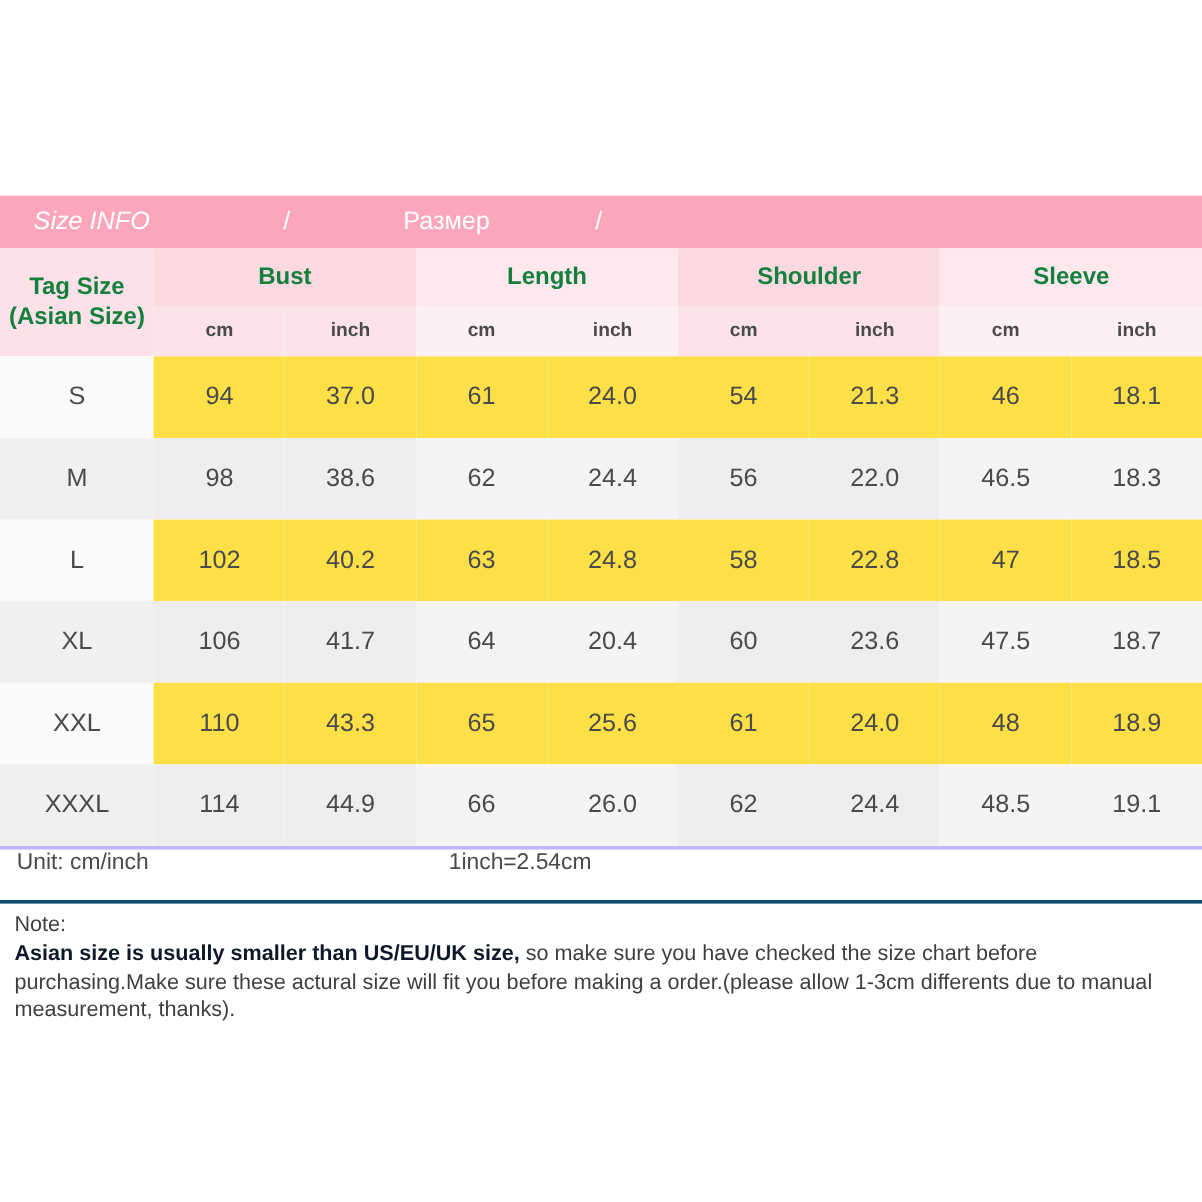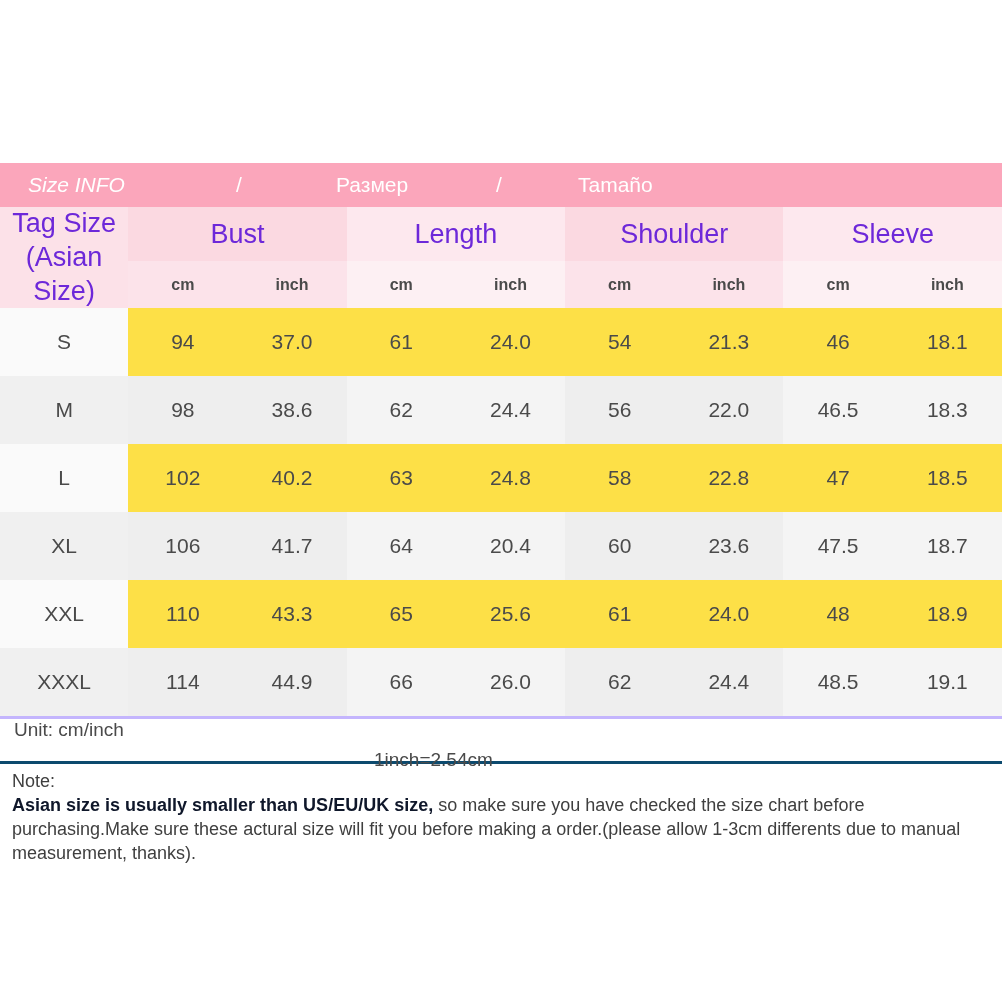--- a/index.html
+++ b/index.html
@@ -55,23 +55,23 @@
     font-weight: normal;
     color: #4a4a4a;
   }
 
   .col-tag { width: 128px; }
   .col-num { width: 109px; }
 
   
   tr.hdr-group td {
     height: 48px;
-    font-size: 27px;
-    font-weight: normal;
-    color: #6d28d9;
+    font-size: 20px;
+    font-weight: bold;
+    color: #15803d;
   }
   tr.hdr-unit td {
     height: 42px;
     font-size: 16px;
     font-weight: bold;
     color: #4a4a4a;
   }
   td.tag-head {
     font-size: 18px;
     font-weight: bold;
@@ -105,21 +105,21 @@
   
   .unit-row {
     display: flex;
     align-items: flex-start;
     height: 42px;
     border-top: 3px solid #c4b5fd;
     font-size: 19px;
     color: #4a4a4a;
   }
   .unit-row .u-left { width: 360px; padding-left: 14px; }
-  .unit-row .u-mid { flex: 1; text-align: left; margin-top: 30px; }
+  .unit-row .u-mid { flex: 1; text-align: left; }
 
   
   .note-block {
     border-top: 3px solid #0c4a6e;
     padding: 6px 12px 0 12px;
     font-size: 18px;
     line-height: 1.32;
     color: #3f3f3f;
   }
   .note-label { display: block; }
@@ -129,21 +129,20 @@
 </head>
 <body>
 
 <div class="chart-wrap">
 
   <div class="title-bar">
     <div class="t-lang t-size-info">Size INFO</div>
     <div class="t-lang t-sep1">/</div>
     <div class="t-lang t-razmer">Размер</div>
     <div class="t-lang t-sep2">/</div>
-    <div class="t-lang t-tamano">Tamaño</div>
   </div>
 
   <table class="size-table">
     <colgroup>
       <col class="col-tag">
       <col class="col-num">
         <col class="col-num">
       <col class="col-num">
         <col class="col-num">
       <col class="col-num">

